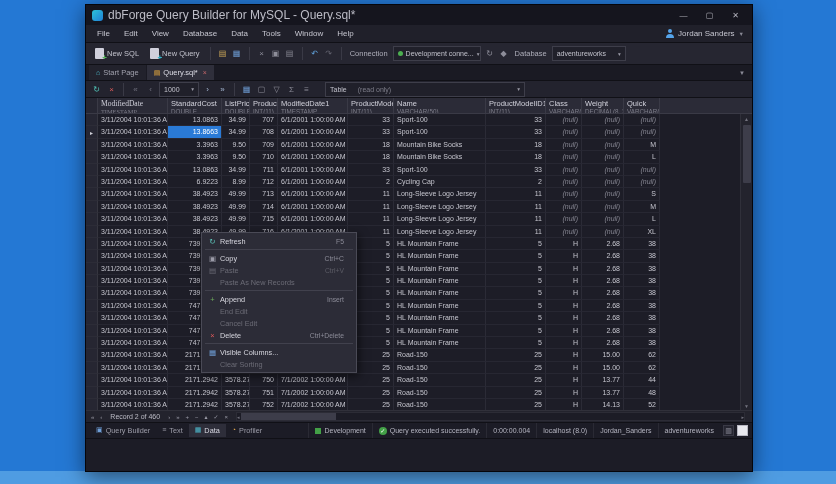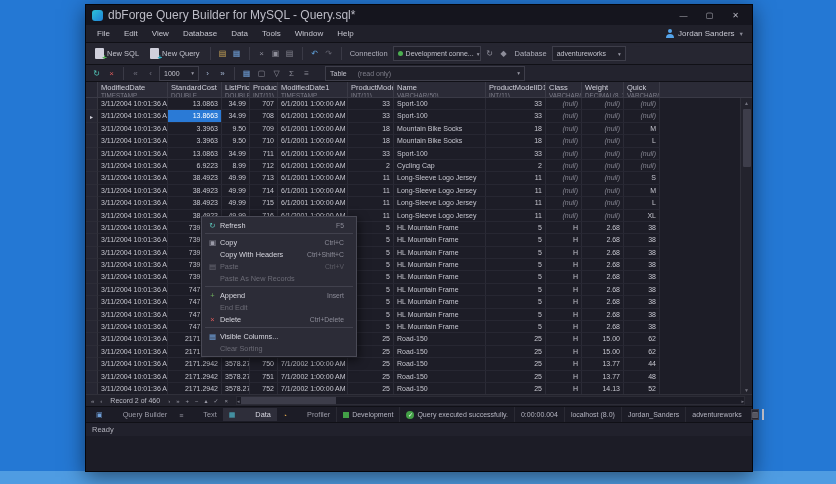--- a/index.html
+++ b/index.html
@@ -76,21 +76,21 @@
   .ctx-arrow{width:8px;text-align:right;font-size:6px;color:#9a9aa6}
   .ctx-sep{height:1px;background:#41414d;margin:2px 3px}
   
   .recnav{height:13px;background:#23232d;display:flex;align-items:center;padding:0 3px;gap:2px;border-top:1px solid #30303a;border-bottom:1px solid #101016;flex:0 0 auto}
   .rbtn{font-size:6px;color:#9a9aa6;padding:0 2px}
   .rectext{font-size:7px;color:#bcbcc6;margin:0 4px;white-space:nowrap}
   .hscroll{flex:1;height:9px;background:#1c1c26;border:1px solid #2c2c36;display:flex;align-items:center;margin:0 4px}
   .hthumb{width:95px;height:7px;background:#3d3d4a;margin-left:1px}
   
   .btabs{height:16px;background:#1c1c26;display:flex;align-items:center;padding:0 4px;border-bottom:1px solid #101016;flex:0 0 auto}
-  .btab{display:flex;align-items:flex-end;gap:20px;font-size:7.3px;color:#9c9ca8;padding:2px 6px;white-space:nowrap}
+  .btab{display:flex;align-items:flex-start;gap:3px;font-size:7.3px;color:#9c9ca8;padding:2px 6px;white-space:nowrap}
   .btab.active{background:#2e2e3a;color:#d8d8e2}
   .bticon{font-size:7px}
   .statusseg{display:flex;align-items:center;gap:3px;font-size:7px;color:#b4b4c0;padding:0 6px;height:100%;border-left:1px solid #2a2a34;white-space:nowrap}
   .greensq{width:6px;height:6px;background:#43a047;flex:0 0 auto}
   .checkcirc{width:8px;height:8px;border-radius:50%;background:#43a047;color:#fff;font-size:6px;line-height:8px;text-align:center;flex:0 0 auto}
   .sticon{width:11px;height:11px;border:1px solid #3a3a46;background:#262631;color:#9a9aa6;font-size:7px;display:flex;align-items:center;justify-content:center;margin-left:3px}
   .sticon.white{background:#e8e8ee;border-color:#b8b8c2}
   
   .outrow{height:17px;background:#191922;display:flex;align-items:center;gap:4px;padding:0 5px;border-bottom:1px solid #101016;flex:0 0 auto}
   .outbtn{display:flex;align-items:center;gap:3px;height:13px;padding:0 6px;background:#262631;border:1px solid #3a3a46;font-size:7.3px;color:#c0c0ca;white-space:nowrap}
@@ -167,20 +167,34 @@
         <span class="ticon" style="color: rgb(141, 141, 153);">↻</span>
         <span class="ticon" style="color: rgb(141, 141, 153);">◆</span>
       </span>
     <span class="tlabel">Database</span>
     <span class="dropdown db-dd">
       <span>adventureworks</span>
       <span class="dd-caret">▾</span>
     </span>
   </div>
 
+  <div class="tabbar">
+    <span id="doc-tabs" style="display:flex;align-items:flex-end">
+        <span class="tab">
+          <span class="tabicon" style="color: rgb(77, 182, 200);">⌂</span>
+          <span>Start Page</span>
+        </span>
+        <span class="tab active">
+          <span class="tabicon" style="color: rgb(224, 163, 60);">▤</span>
+          <span>Query.sql*</span>
+          <span class="tab-close">×</span>
+        </span>
+      </span>
+    <span class="tab-overflow">▼</span>
+  </div>
 
   <div class="datatoolbar">
     <span class="dbtn" style="color:#52c5b8">↻</span>
     <span class="dbtn" style="color:#d95b5b">×</span>
     <span class="tsep"></span>
     <span class="dbtn pg">«</span>
     <span class="dbtn pg">‹</span>
     <span class="dropdown pagesize">
       <span>1000</span>
       <span class="dd-caret">▾</span>
@@ -198,21 +212,21 @@
     <span class="dropdown tableview">
       <span>Table</span>
       <span class="ro">(read only)</span>
       <span class="dd-caret">▾</span>
     </span>
   </div>
 
   <div class="grid">
     <div class="ghead" id="grid-head">
         <div class="ghcell" style="width: 12px; background: rgb(38, 38, 50);"></div>
-        <div class="ghcell" style="width: 70px;">
+        <div class="ghcell" style="width: 70px; font-family: Liberation Serif, serif;">
           <div class="ghname">ModifiedDate</div>
           <div class="ghtype">TIMESTAMP</div>
         </div>
         <div class="ghcell" style="width: 54px;">
           <div class="ghname">StandardCost</div>
           <div class="ghtype">DOUBLE</div>
         </div>
         <div class="ghcell" style="width: 28px;">
           <div class="ghname">ListPrice</div>
           <div class="ghtype">DOUBLE</div>
@@ -601,26 +615,20 @@
           <span class="ctx-short">F5</span>
           <span class="ctx-arrow"></span>
         </div>
         <div class="ctx-sep"></div>
         <div class="ctx-item">
           <span class="ctx-icon" style="color: rgb(155, 155, 168);">▣</span>
           <span class="ctx-label">Copy</span>
           <span class="ctx-short">Ctrl+C</span>
           <span class="ctx-arrow"></span>
         </div>
-        <div class="ctx-item">
-          <span class="ctx-icon"></span>
-          <span class="ctx-label">Copy With Headers</span>
-          <span class="ctx-short">Ctrl+Shift+C</span>
-          <span class="ctx-arrow"></span>
-        </div>
         <div class="ctx-item disabled">
           <span class="ctx-icon" style="color: rgb(110, 110, 122);">▤</span>
           <span class="ctx-label">Paste</span>
           <span class="ctx-short">Ctrl+V</span>
           <span class="ctx-arrow"></span>
         </div>
         <div class="ctx-item disabled">
           <span class="ctx-icon"></span>
           <span class="ctx-label">Paste As New Records</span>
           <span class="ctx-short"></span>
@@ -629,20 +637,26 @@
         <div class="ctx-sep"></div>
         <div class="ctx-item">
           <span class="ctx-icon" style="color: rgb(111, 174, 92);">+</span>
           <span class="ctx-label">Append</span>
           <span class="ctx-short">Insert</span>
           <span class="ctx-arrow"></span>
         </div>
         <div class="ctx-item disabled">
           <span class="ctx-icon"></span>
           <span class="ctx-label">End Edit</span>
+          <span class="ctx-short"></span>
+          <span class="ctx-arrow"></span>
+        </div>
+        <div class="ctx-item disabled">
+          <span class="ctx-icon"></span>
+          <span class="ctx-label">Cancel Edit</span>
           <span class="ctx-short"></span>
           <span class="ctx-arrow"></span>
         </div>
         <div class="ctx-item">
           <span class="ctx-icon" style="color: rgb(224, 91, 91);">×</span>
           <span class="ctx-label">Delete</span>
           <span class="ctx-short">Ctrl+Delete</span>
           <span class="ctx-arrow"></span>
         </div>
         <div class="ctx-sep"></div>
@@ -716,17 +730,14 @@
         <span>Jordan_Sanders</span>
       </span>
     <span class="statusseg">
         <span>adventureworks</span>
       </span>
     <span class="sticon">▥</span>
     <span class="sticon white"></span>
   </div>
 
 
-  <div class="ready">
-    <span>Ready</span>
-  </div>
 
 </div>
 
 </body></html>

